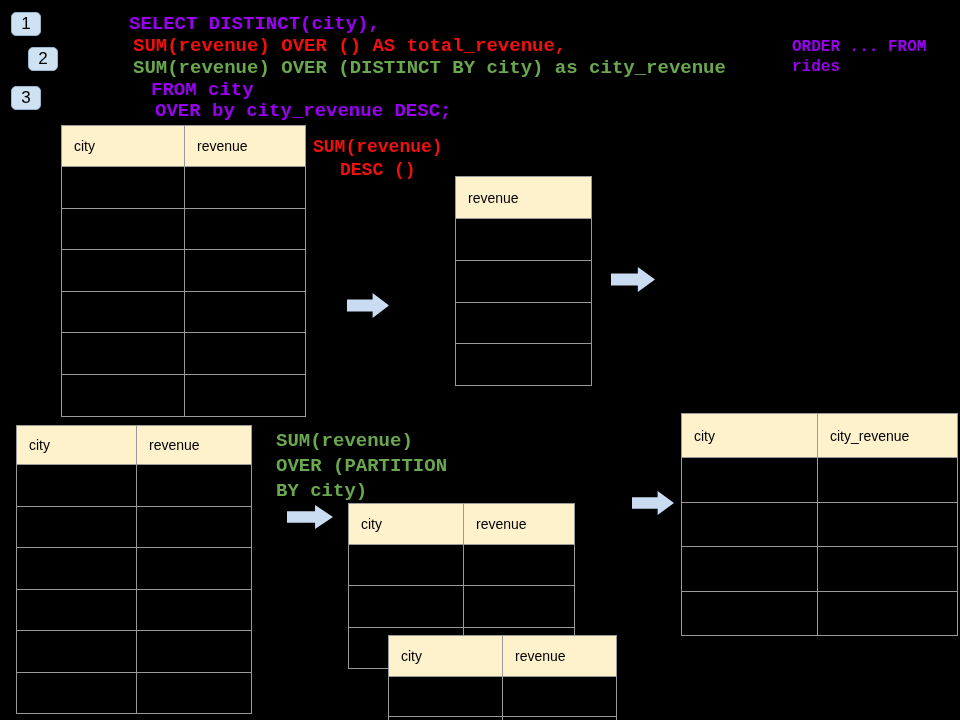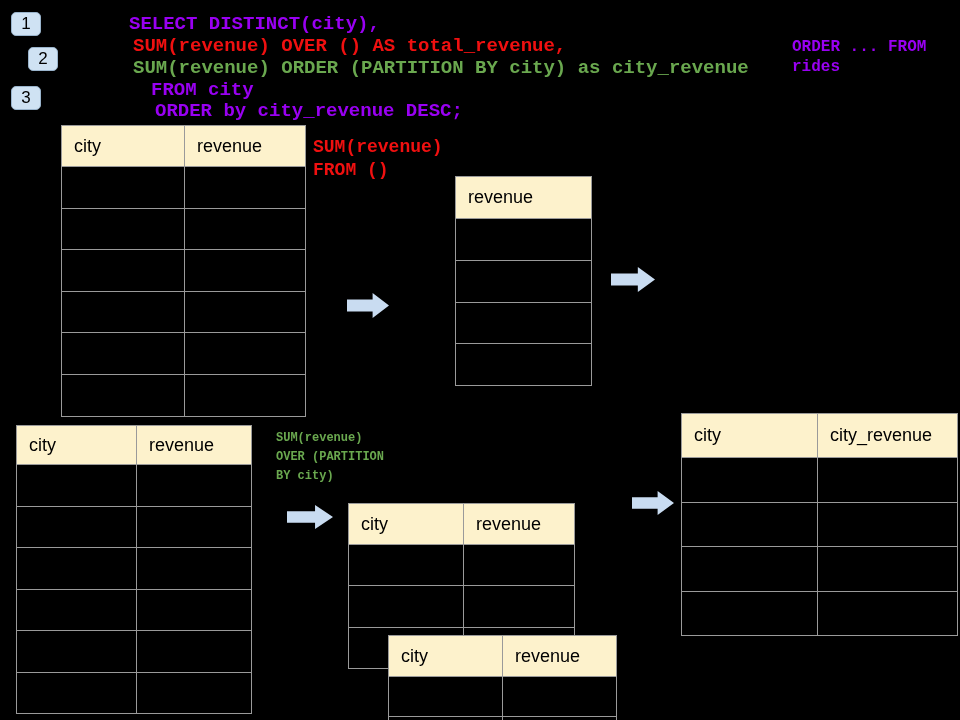--- a/index.html
+++ b/index.html
@@ -13,32 +13,32 @@
 
   
   .mono {
     position: absolute;
     font-family: "Liberation Mono", "DejaVu Sans Mono", monospace;
     font-weight: bold;
     white-space: pre;
   }
   .code-line { font-size: 19px; line-height: 22px; }
   .purple { color: var(--code_purple); margin-left: 40px; }
-  .red    { color: var(--code_red); }
+  .red    { color: var(--code_red); text-align: center; }
   .green  { color: var(--code_green); }
 
   #ln1 { left: 89px;  top: 13px;  }
   #ln2 { left: 133px; top: 35px;  }
   #ln3 { left: 133px; top: 57px;  }
   #ln4 { left: 111px; top: 79px;  }
   #ln5 { left: 115px; top: 100px; }
 
   #side-note { left: 752px; top: 37px; font-size: 16px; line-height: 20px; }
   #label-total { left: 313px; top: 136px; font-size: 18px; line-height: 23px; }
-  #label-partition { left: 276px; top: 429px; font-size: 12px; line-height: 19px; }
+  #label-partition { left: 276px; top: 429px; font-size: 19px; line-height: 25px; }
 
   
   .badge {
     position: absolute;
     width: 30px; height: 24px;
     background: var(--badge_bg);
     border: 1px solid var(--badge_border);
     border-radius: 5px;
     display: flex; align-items: center; justify-content: center;
     font-size: 17px; color: #000;
@@ -49,21 +49,21 @@
 
   
   table.t {
     position: absolute;
     border-collapse: collapse;
     table-layout: fixed;
   }
   .t th {
     background: var(--table_header_bg);
     font-weight: normal;
-    font-size: 18px;
+    font-size: 14px;
     color: #000;
     text-align: left;
     padding-left: 12px;
     vertical-align: middle;
   }
   .t th, .t td { border: 1px solid var(--table_border); }
   .t td { background: var(--table_cell_bg); }
 
   #t1 { left: 61px;  top: 125px; width: 245px; }
   #t1 th { height: 41px; }
@@ -104,29 +104,29 @@
 </style>
 </head>
 <body>
 
 <div class="badge" id="badge-1">1</div>
 <div class="badge" id="badge-2">2</div>
 <div class="badge" id="badge-3">3</div>
 
 <div class="mono code-line purple" id="ln1">SELECT DISTINCT(city),</div>
 <div class="mono code-line red" id="ln2">SUM(revenue) OVER () AS total_revenue,</div>
-<div class="mono code-line green" id="ln3">SUM(revenue) ORDER (PARTITION BY city) as city_revenue</div>
+<div class="mono code-line green" id="ln3">SUM(revenue) OVER (DISTINCT BY city) as city_revenue</div>
 <div class="mono code-line purple" id="ln4">FROM city</div>
-<div class="mono code-line purple" id="ln5">ORDER by city_revenue DESC;</div>
+<div class="mono code-line purple" id="ln5">OVER by city_revenue DESC;</div>
 
 <div class="mono purple" id="side-note"><span>ORDER ... FROM</span>
 <span>rides</span></div>
 
 <div class="mono red" id="label-total"><span>SUM(revenue)</span>
-<span>FROM ()</span></div>
+<span>DESC ()</span></div>
 
 <div class="mono green" id="label-partition"><span>SUM(revenue)</span>
 <span>OVER (PARTITION</span>
 <span>BY city)</span></div>
 
 <table class="t" id="t1">
     <thead>
       <tr>
         <th>city</th>
         <th>revenue</th>

